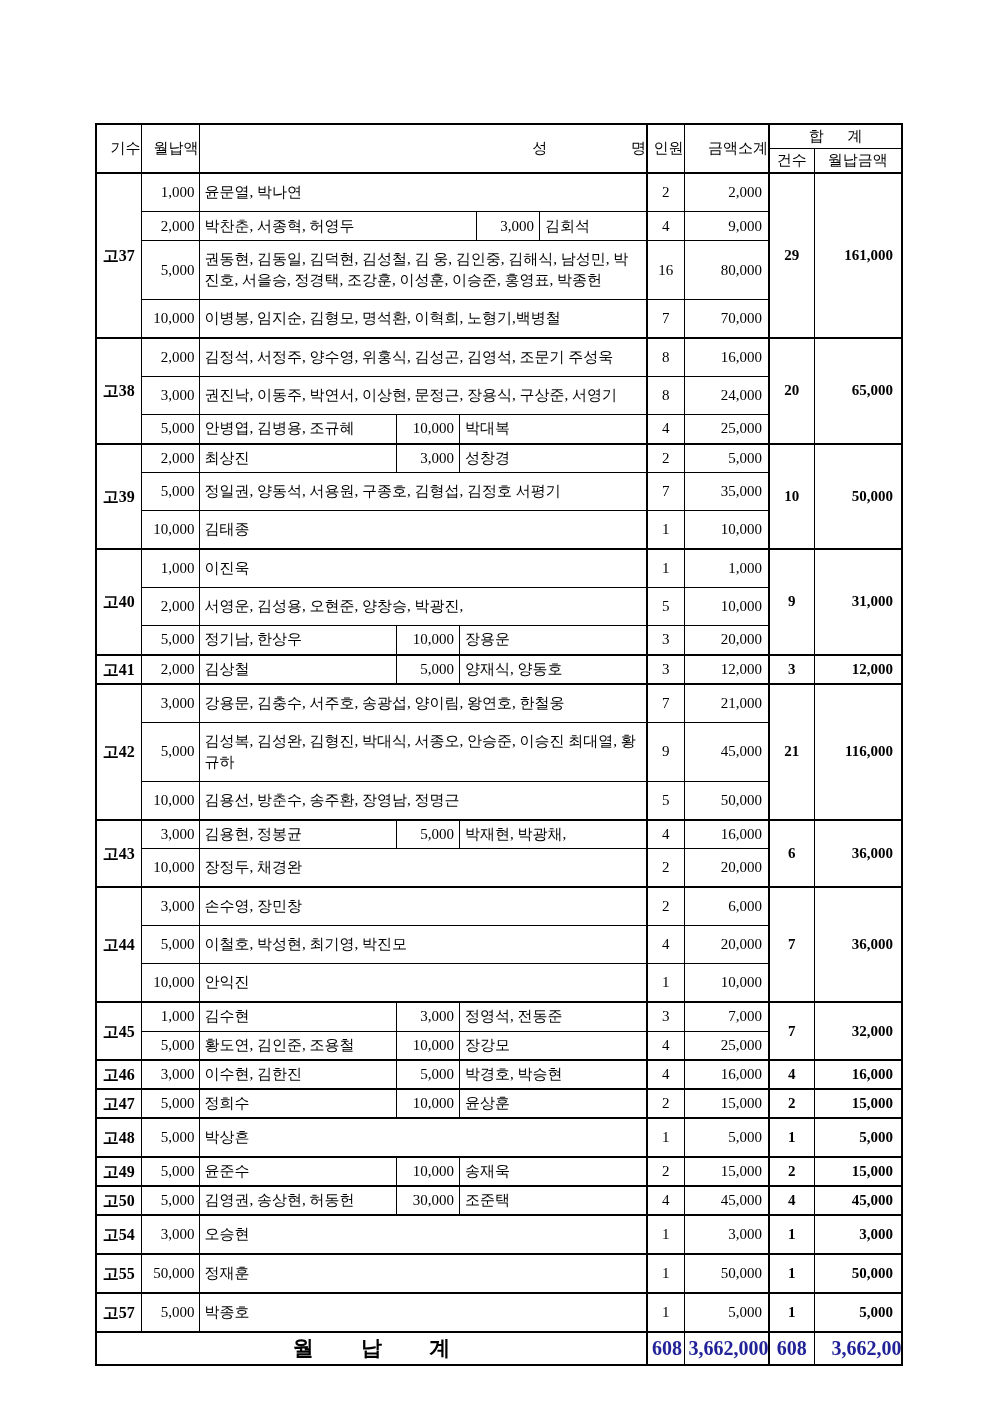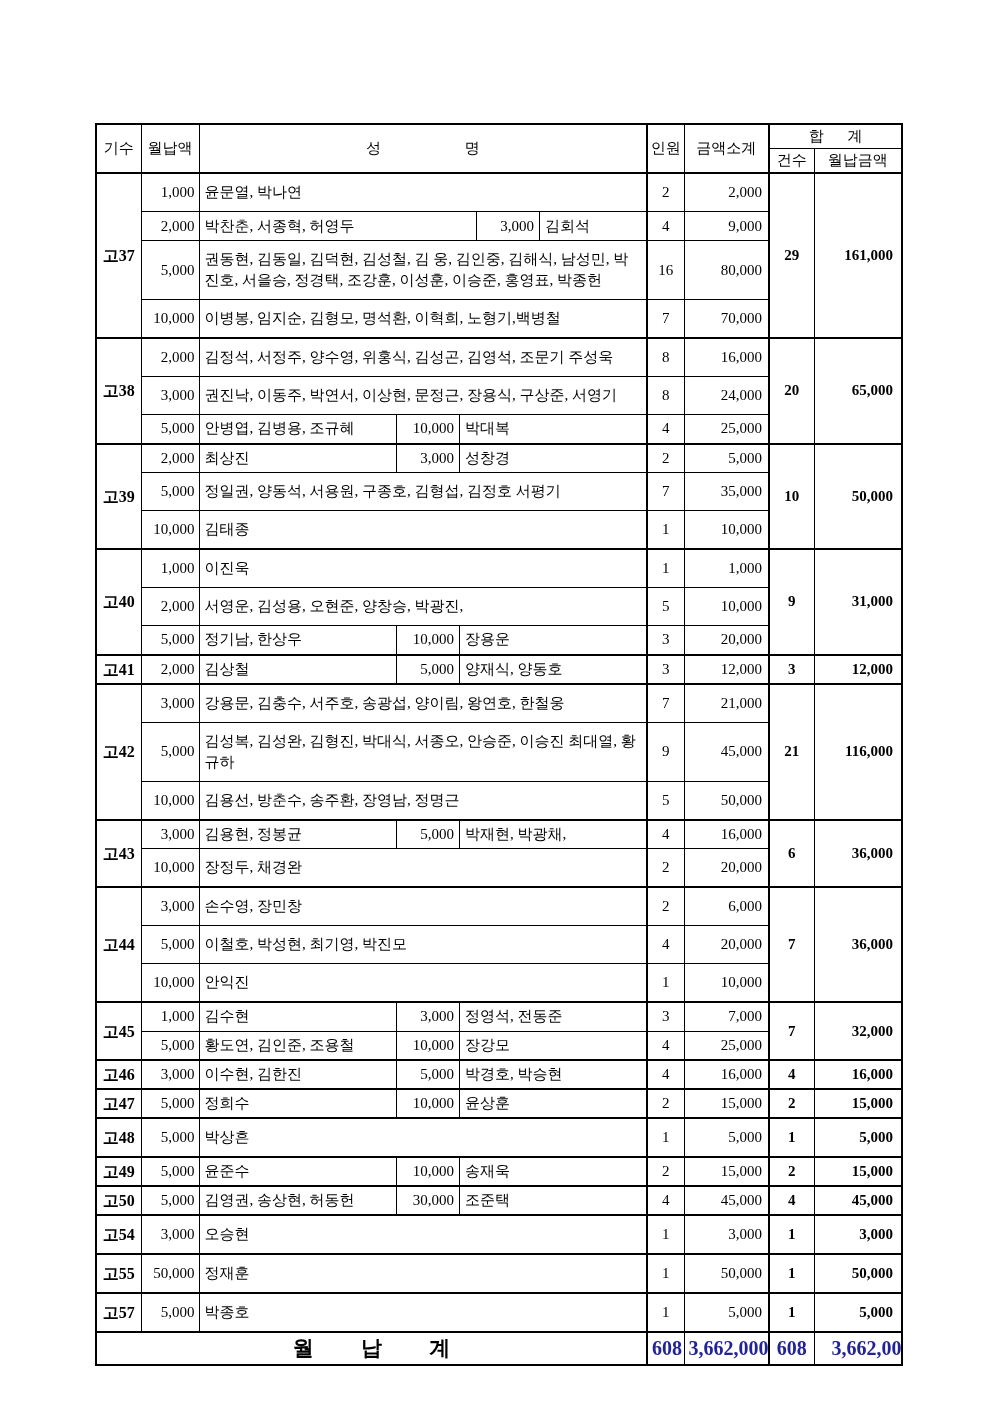--- a/index.html
+++ b/index.html
@@ -13,21 +13,21 @@
     border:2px solid #000;
   }
   th,td{
     border:1px solid #000;font-size:15px;line-height:21px;font-weight:normal;
     padding:2px 4px;vertical-align:middle;box-sizing:border-box;
     overflow:hidden;
   }
   thead th{text-align:center;padding:1px 0;}
   thead tr.h1 th{height:18px;}
   thead tr.h2 th{height:22px;border-bottom:2px solid #000;}
-  thead th.rs{border-bottom:2px solid #000;}
+  thead th.rs{border-bottom:2px solid #000;text-align:right;}
   .th-name{white-space:pre;word-spacing:80px;}
   .th-hap{word-spacing:20px;border-bottom:1px solid #000 !important;}
   .b-thick-l{border-left:2px solid #000;}
   tbody td{height:29px;}
   tr.gs > td{border-top:2px solid #000;}
   .c-gisu{text-align:center;font-weight:bold;font-size:16px;padding:2px 1px;}
   .c-amt{text-align:right;padding-right:4px;white-space:nowrap;}
   .c-names{padding:8px 5px;text-align:left;}
   .c-names.split{padding:0;margin-left:12px;}
   .split-wrap{display:flex;align-items:stretch;width:100%;height:100%;min-height:27px;}

